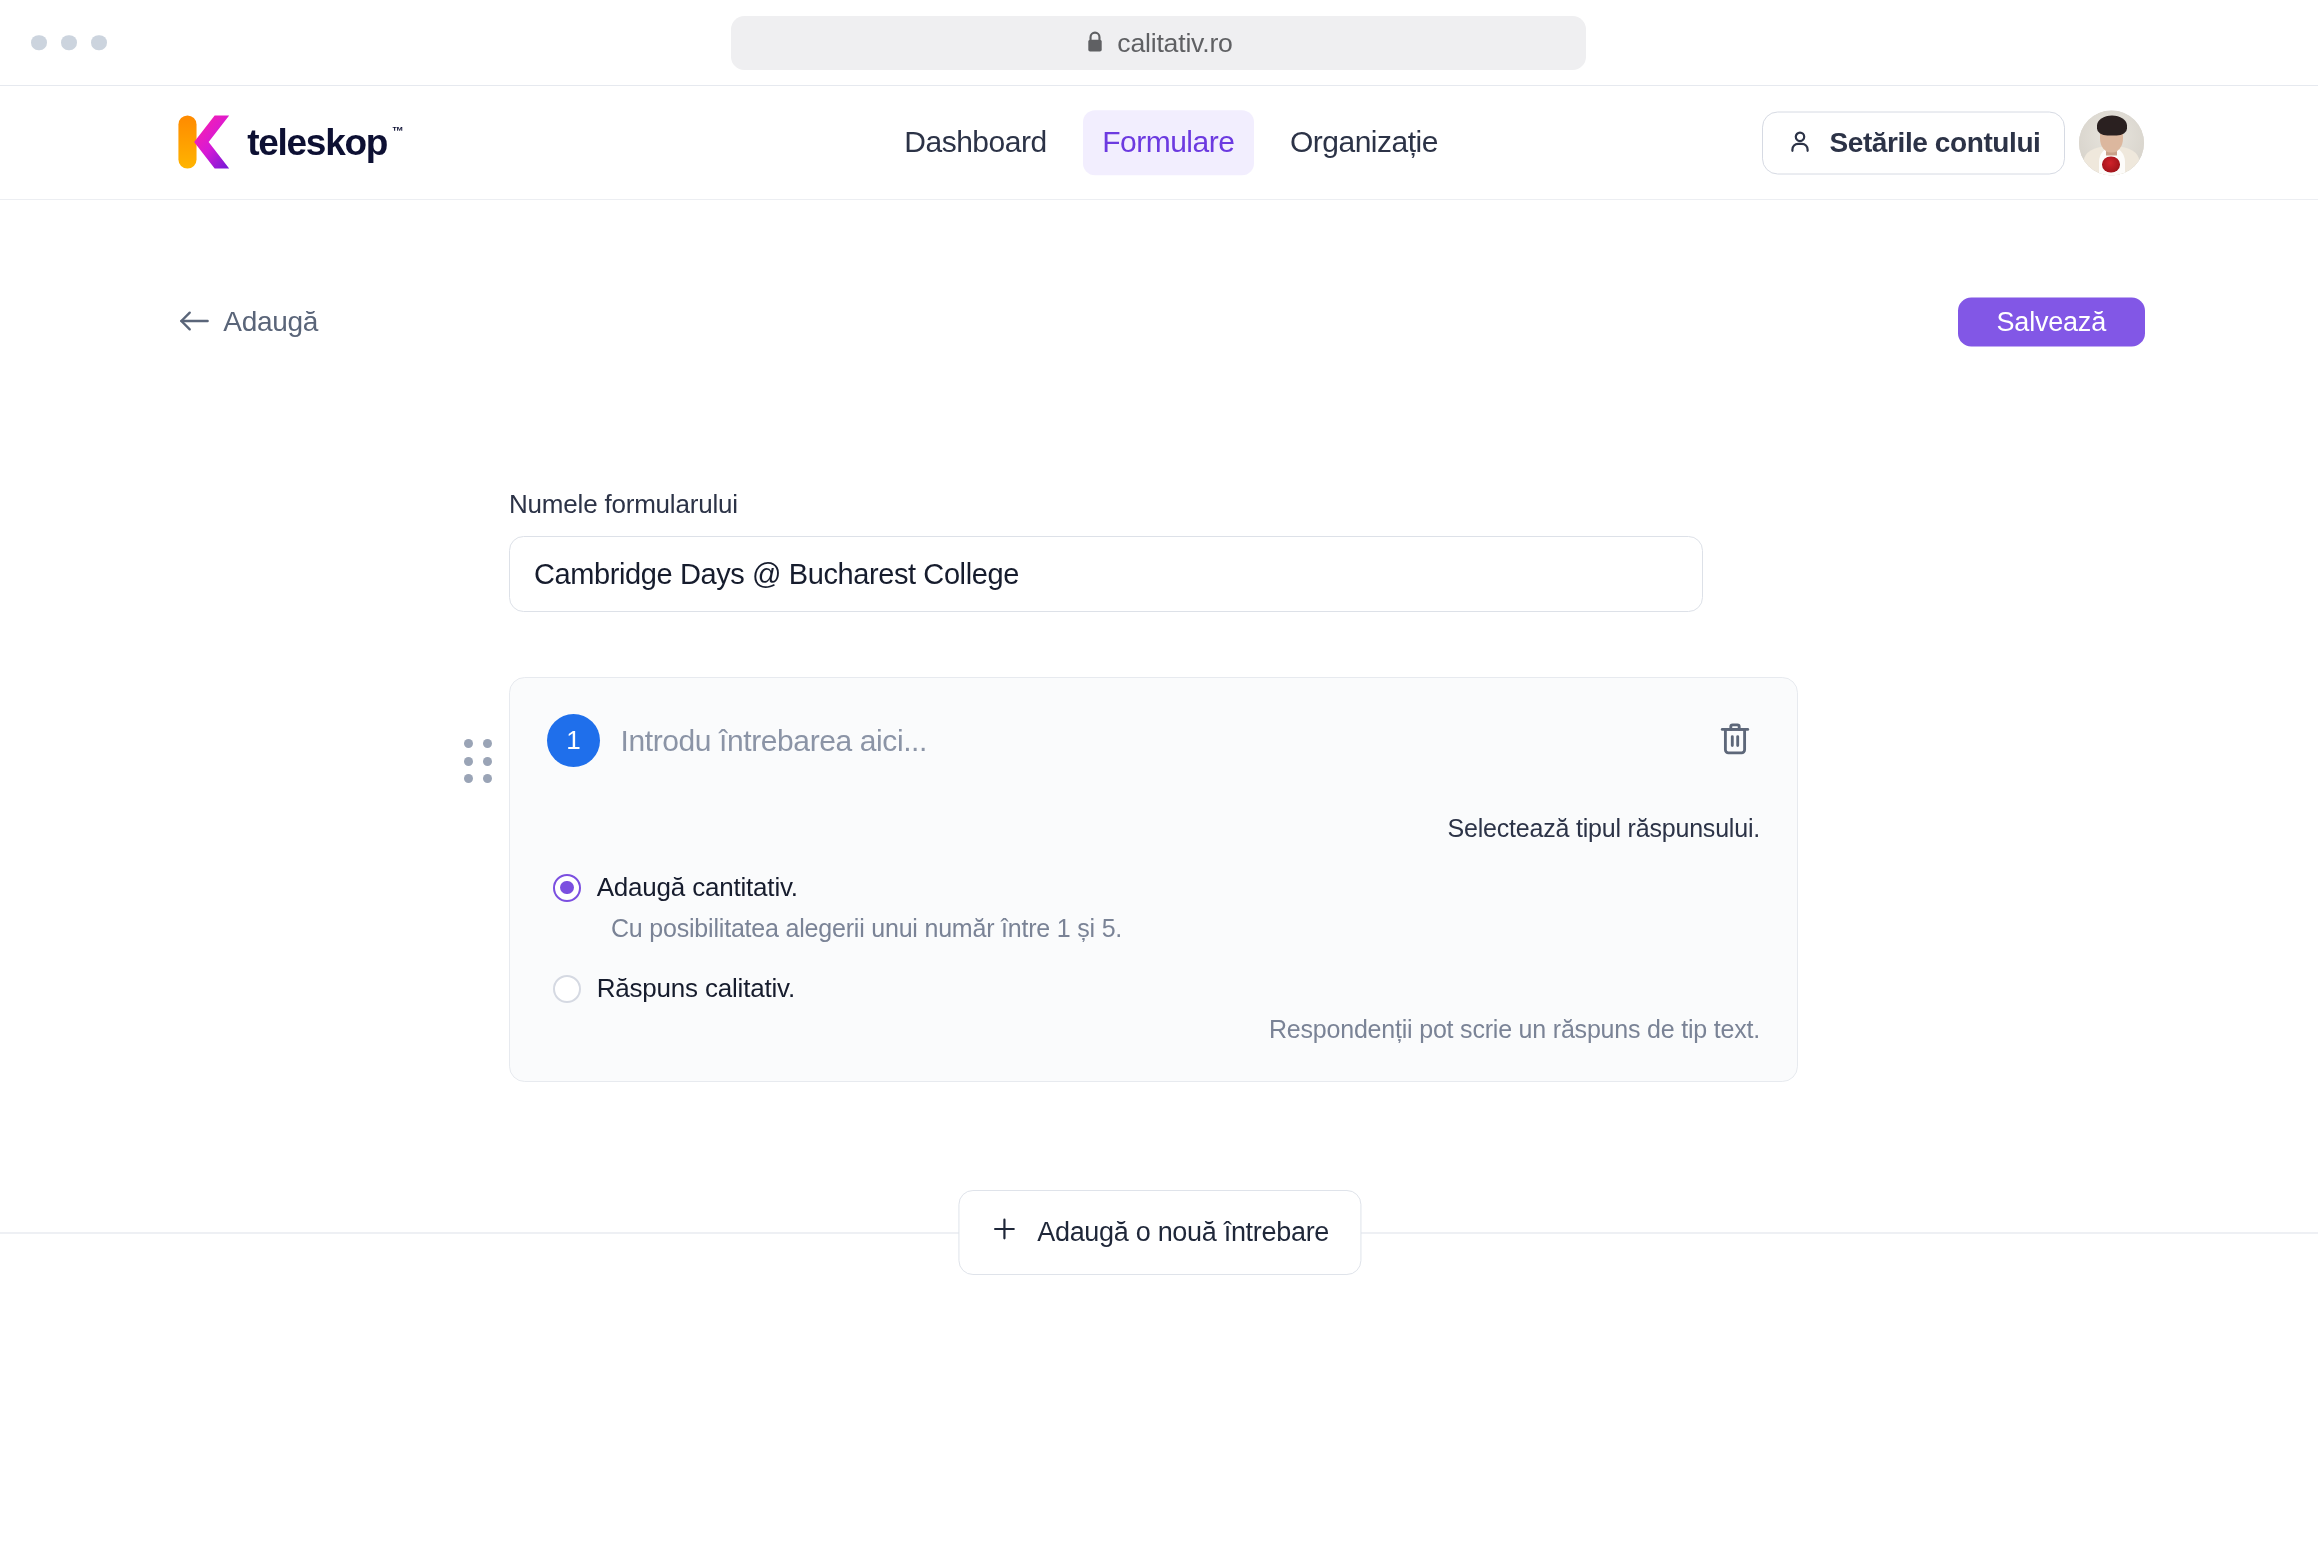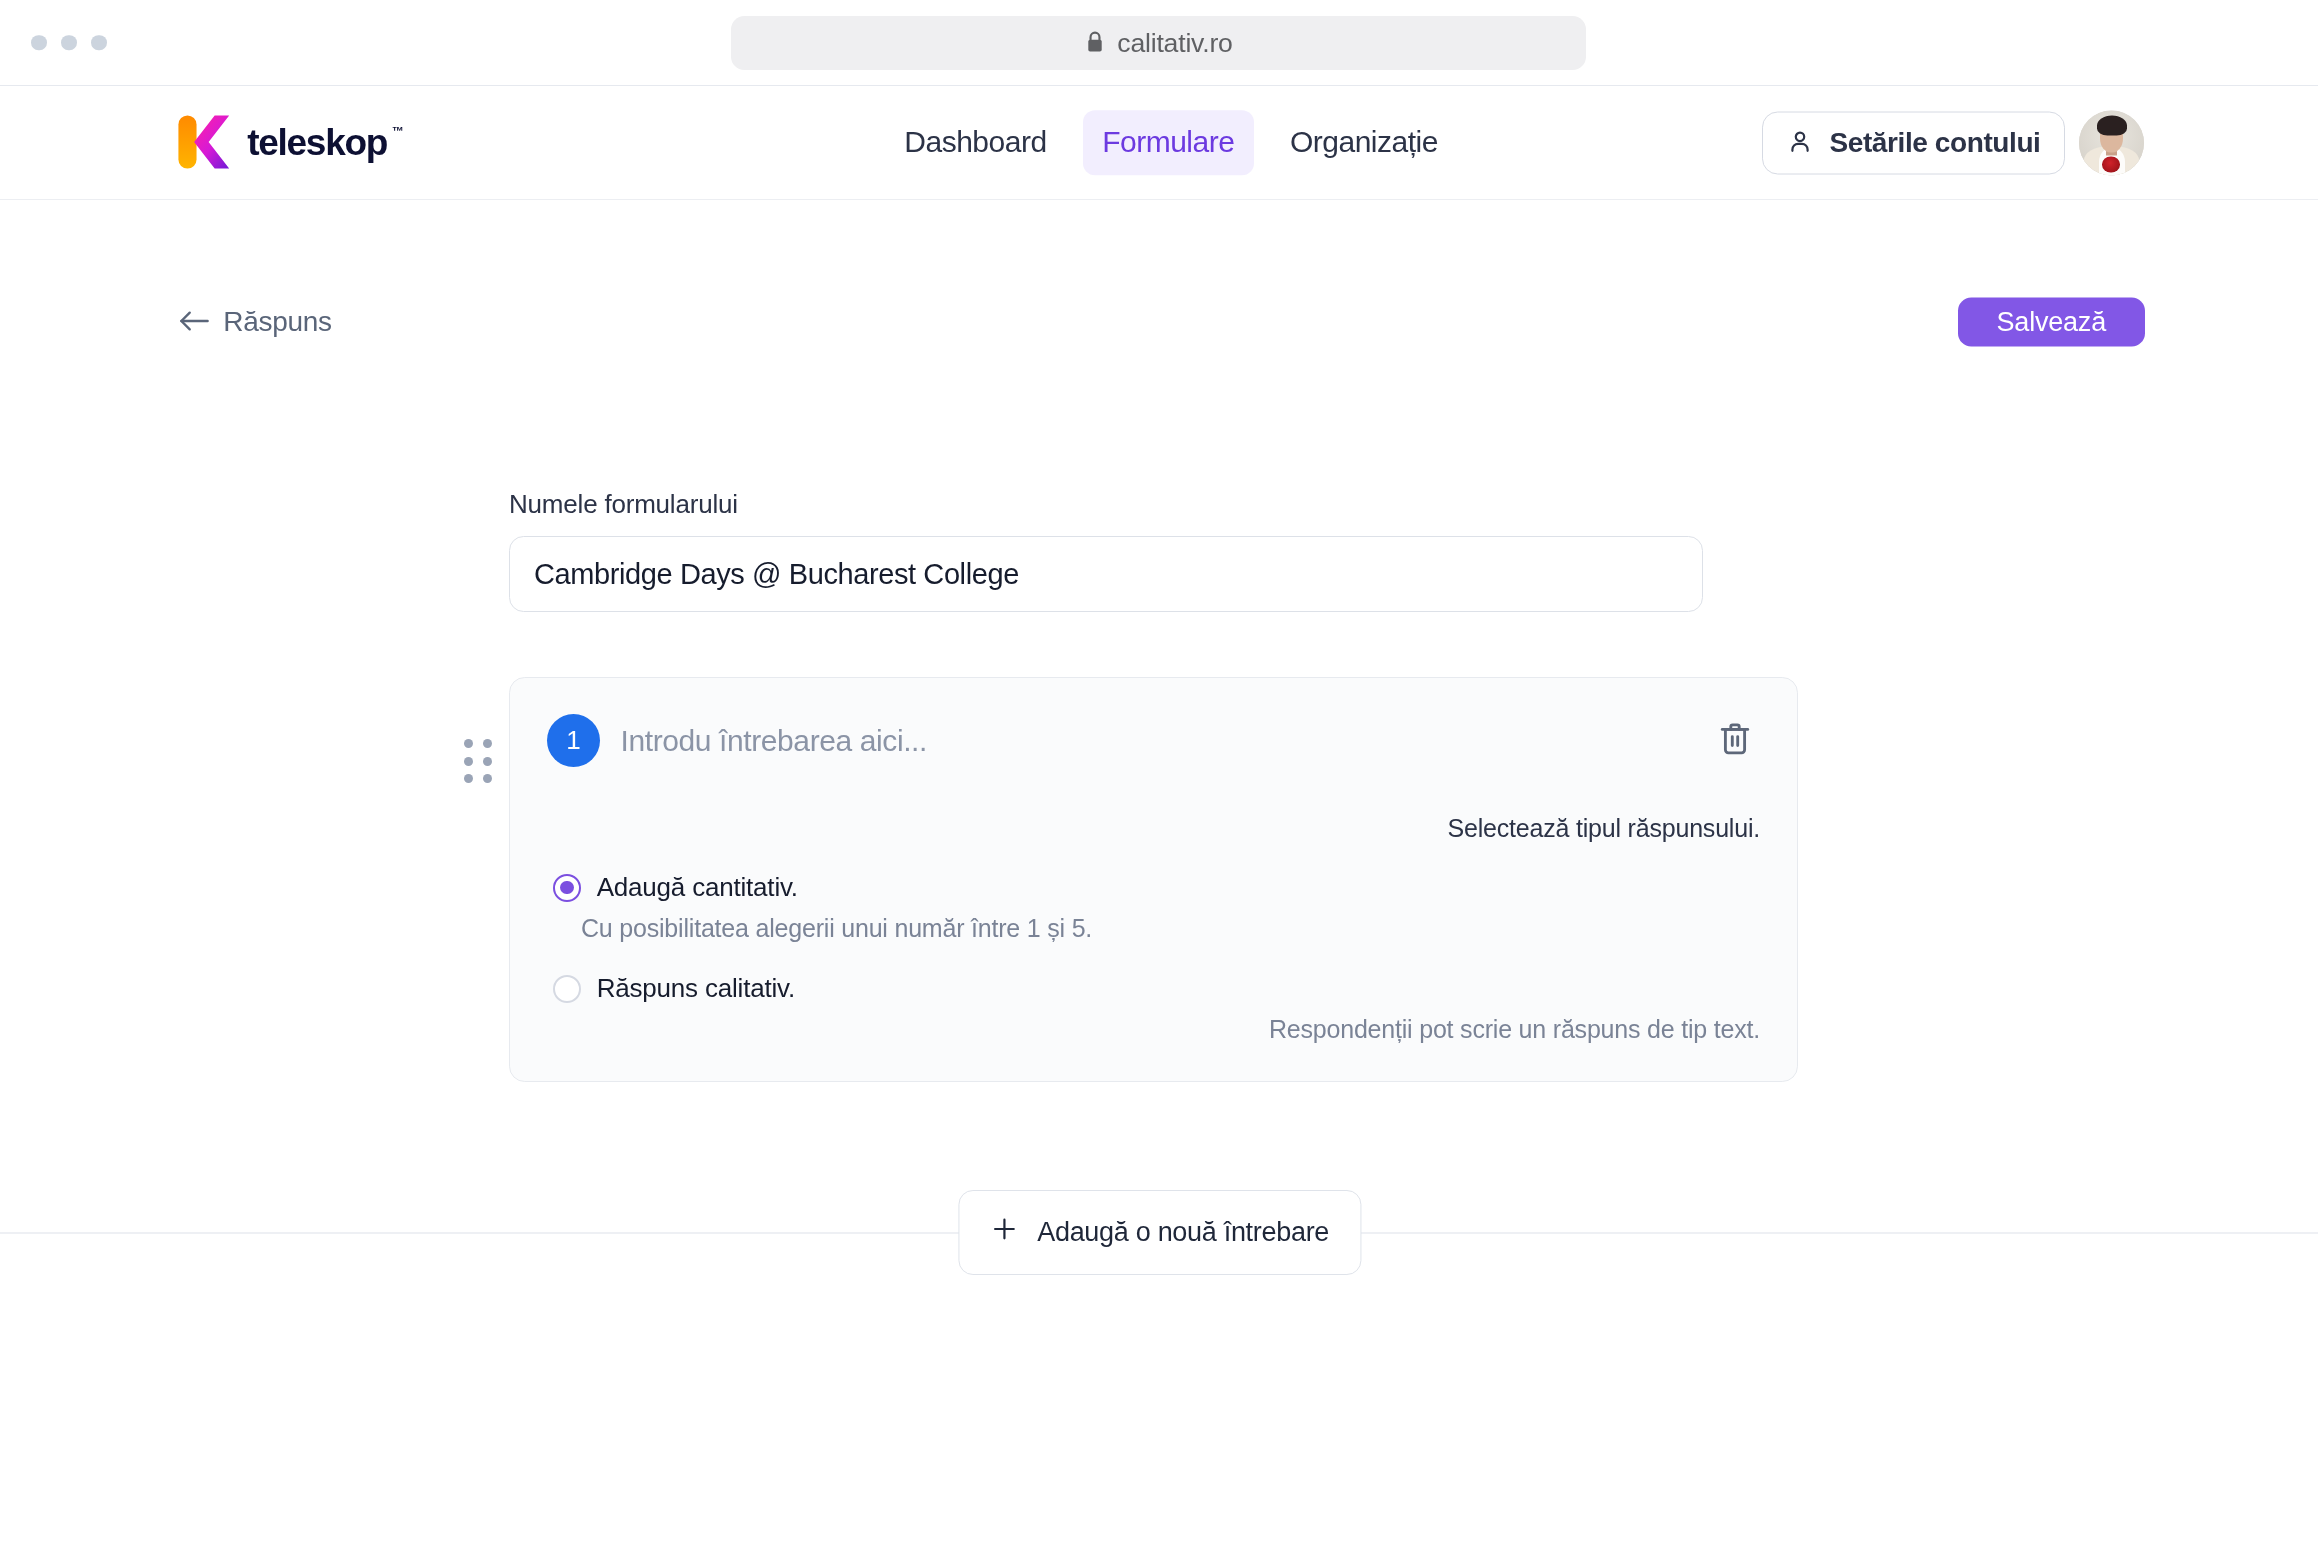--- a/index.html
+++ b/index.html
@@ -394,21 +394,21 @@
     display: none;
   }
   .radio-circle.checked .radio-inner { display: block; }
   .radio-title {
     font-size: 26px;
     color: #161c2d;
     letter-spacing: -0.2px;
   }
   .radio-desc {
     margin-top: 11px;
-    margin-left: 28px;
+    margin-left: 58px;
     font-size: 25px;
     color: #7a8396;
     letter-spacing: -0.2px;
   }
 
   
   .add-section {
     position: absolute;
     left: 0;
     right: 0;
@@ -522,21 +522,21 @@
 <div class="page">
 
   <div class="page-toolbar">
     <div class="back-link">
       <span>
         <svg width="31" height="24" viewBox="0 0 26 20" fill="none" stroke="#5a6579" stroke-width="2" stroke-linecap="round" stroke-linejoin="round">
           <path d="M24 10H2"></path>
           <path d="M9 3L2 10l7 7"></path>
         </svg>
       </span>
-      <span class="back-label">Răspuns</span>
+      <span class="back-label">Adaugă</span>
     </div>
 
     <button class="save-btn">Salvează</button>
   </div>
 
   <div class="content">
 
     <div class="field-label">Numele formularului</div>
     <input class="form-name-input" type="text" value="Cambridge Days @ Bucharest College" style="">
 

